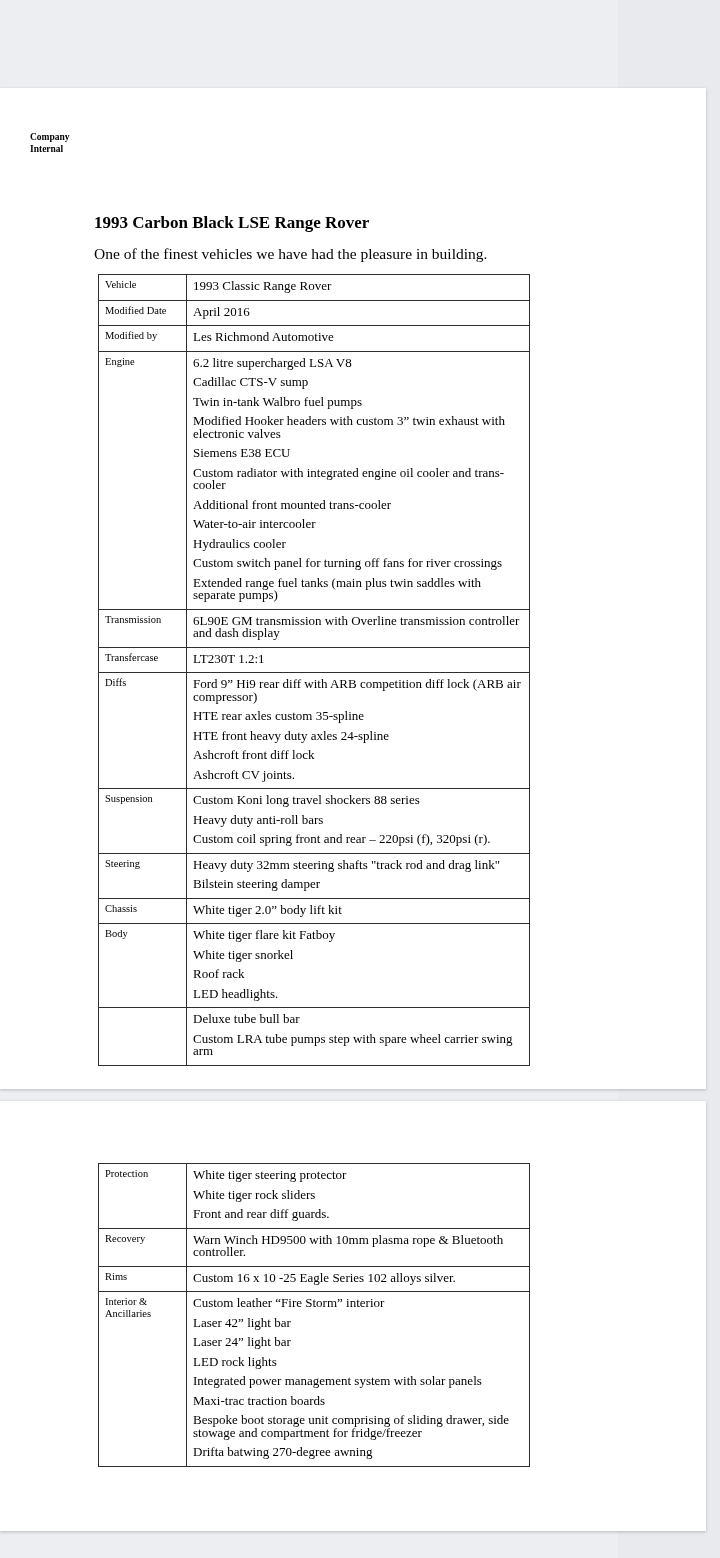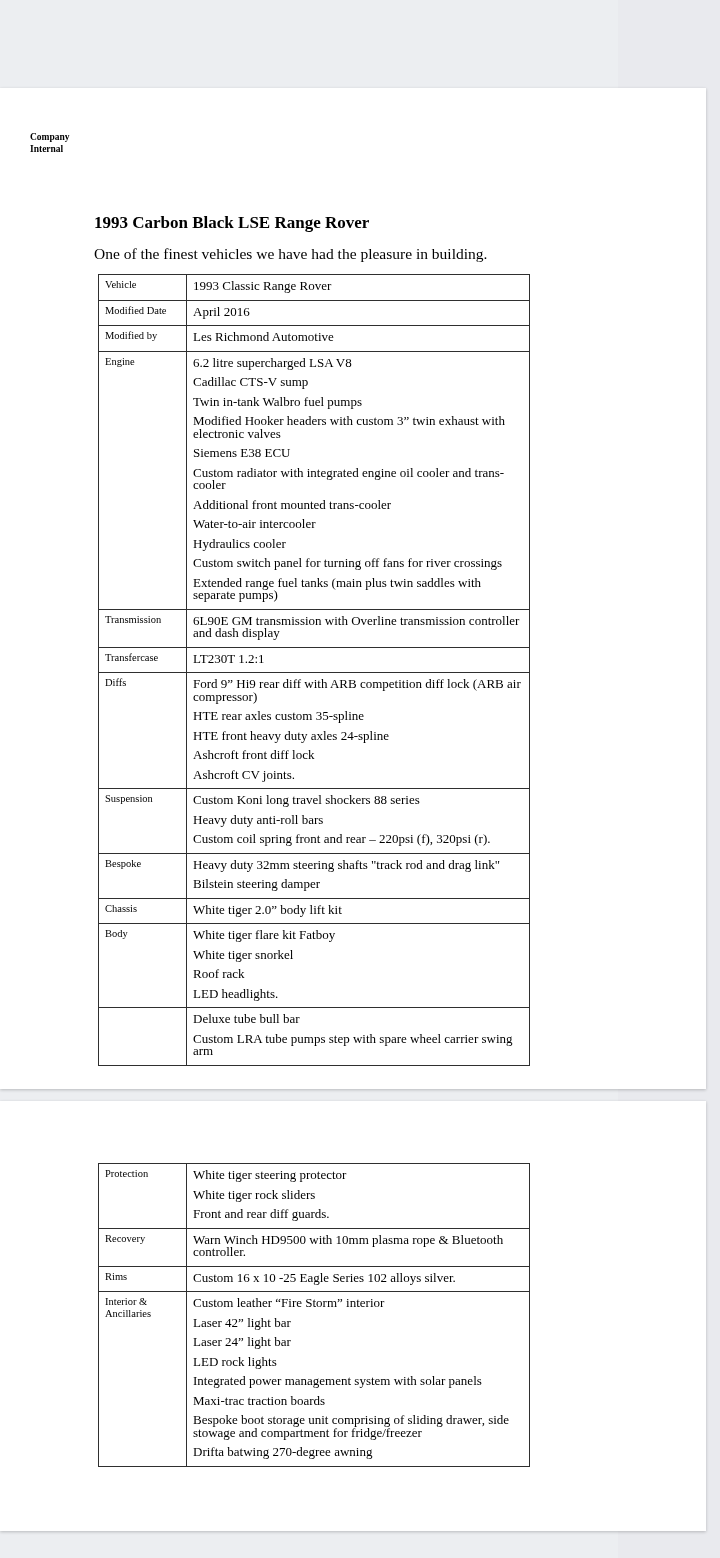--- a/index.html
+++ b/index.html
@@ -153,21 +153,21 @@
           </tr>
           <tr>
             <td class="label">Suspension</td>
             <td class="value">
               <p>Custom Koni long travel shockers 88 series</p>
               <p>Heavy duty anti-roll bars</p>
               <p>Custom coil spring front and rear – 220psi (f), 320psi (r).</p>
             </td>
           </tr>
           <tr>
-            <td class="label">Bespoke</td>
+            <td class="label">Steering</td>
             <td class="value">
               <p>Heavy duty 32mm steering shafts "track rod and drag link"</p>
               <p>Bilstein steering damper</p>
             </td>
           </tr>
           <tr>
             <td class="label">Chassis</td>
             <td class="value">
               <p>White tiger 2.0” body lift kit</p>
             </td>

